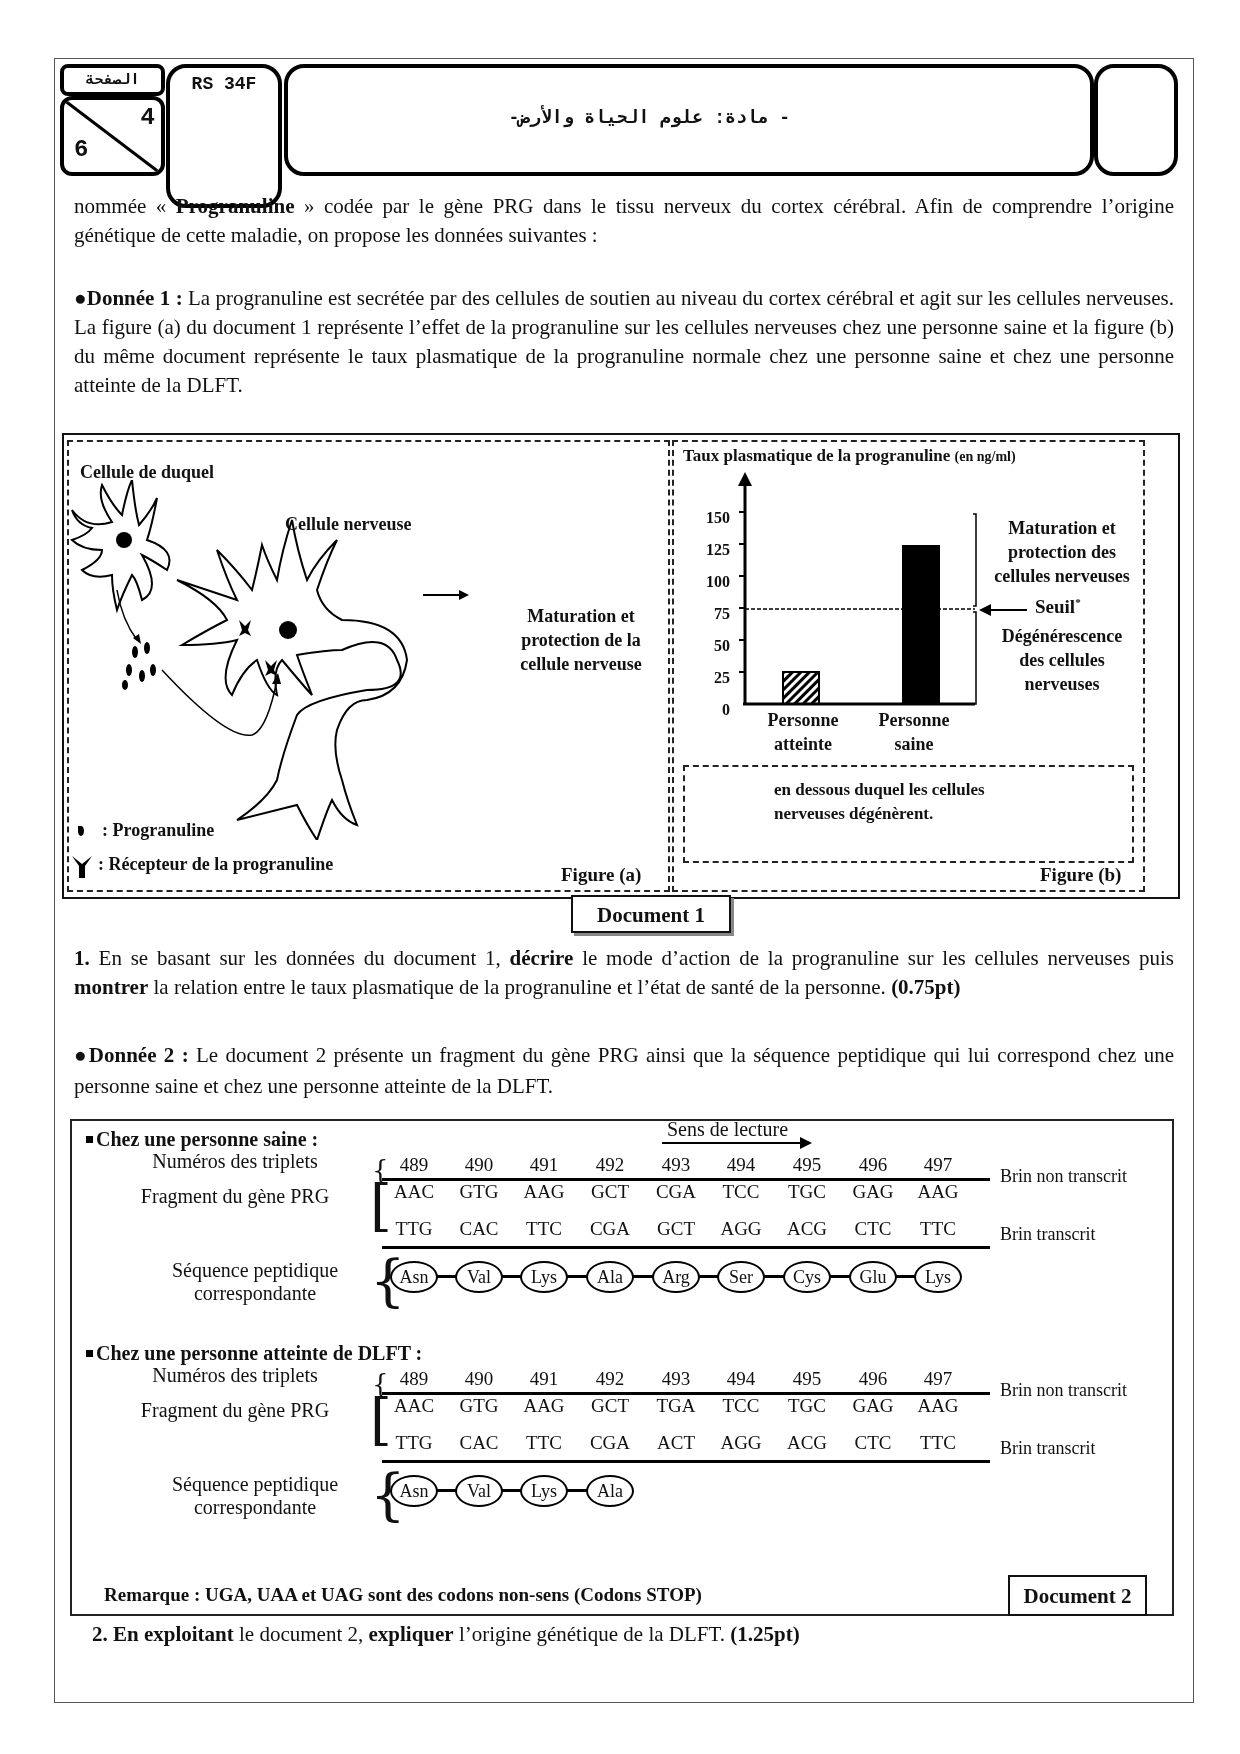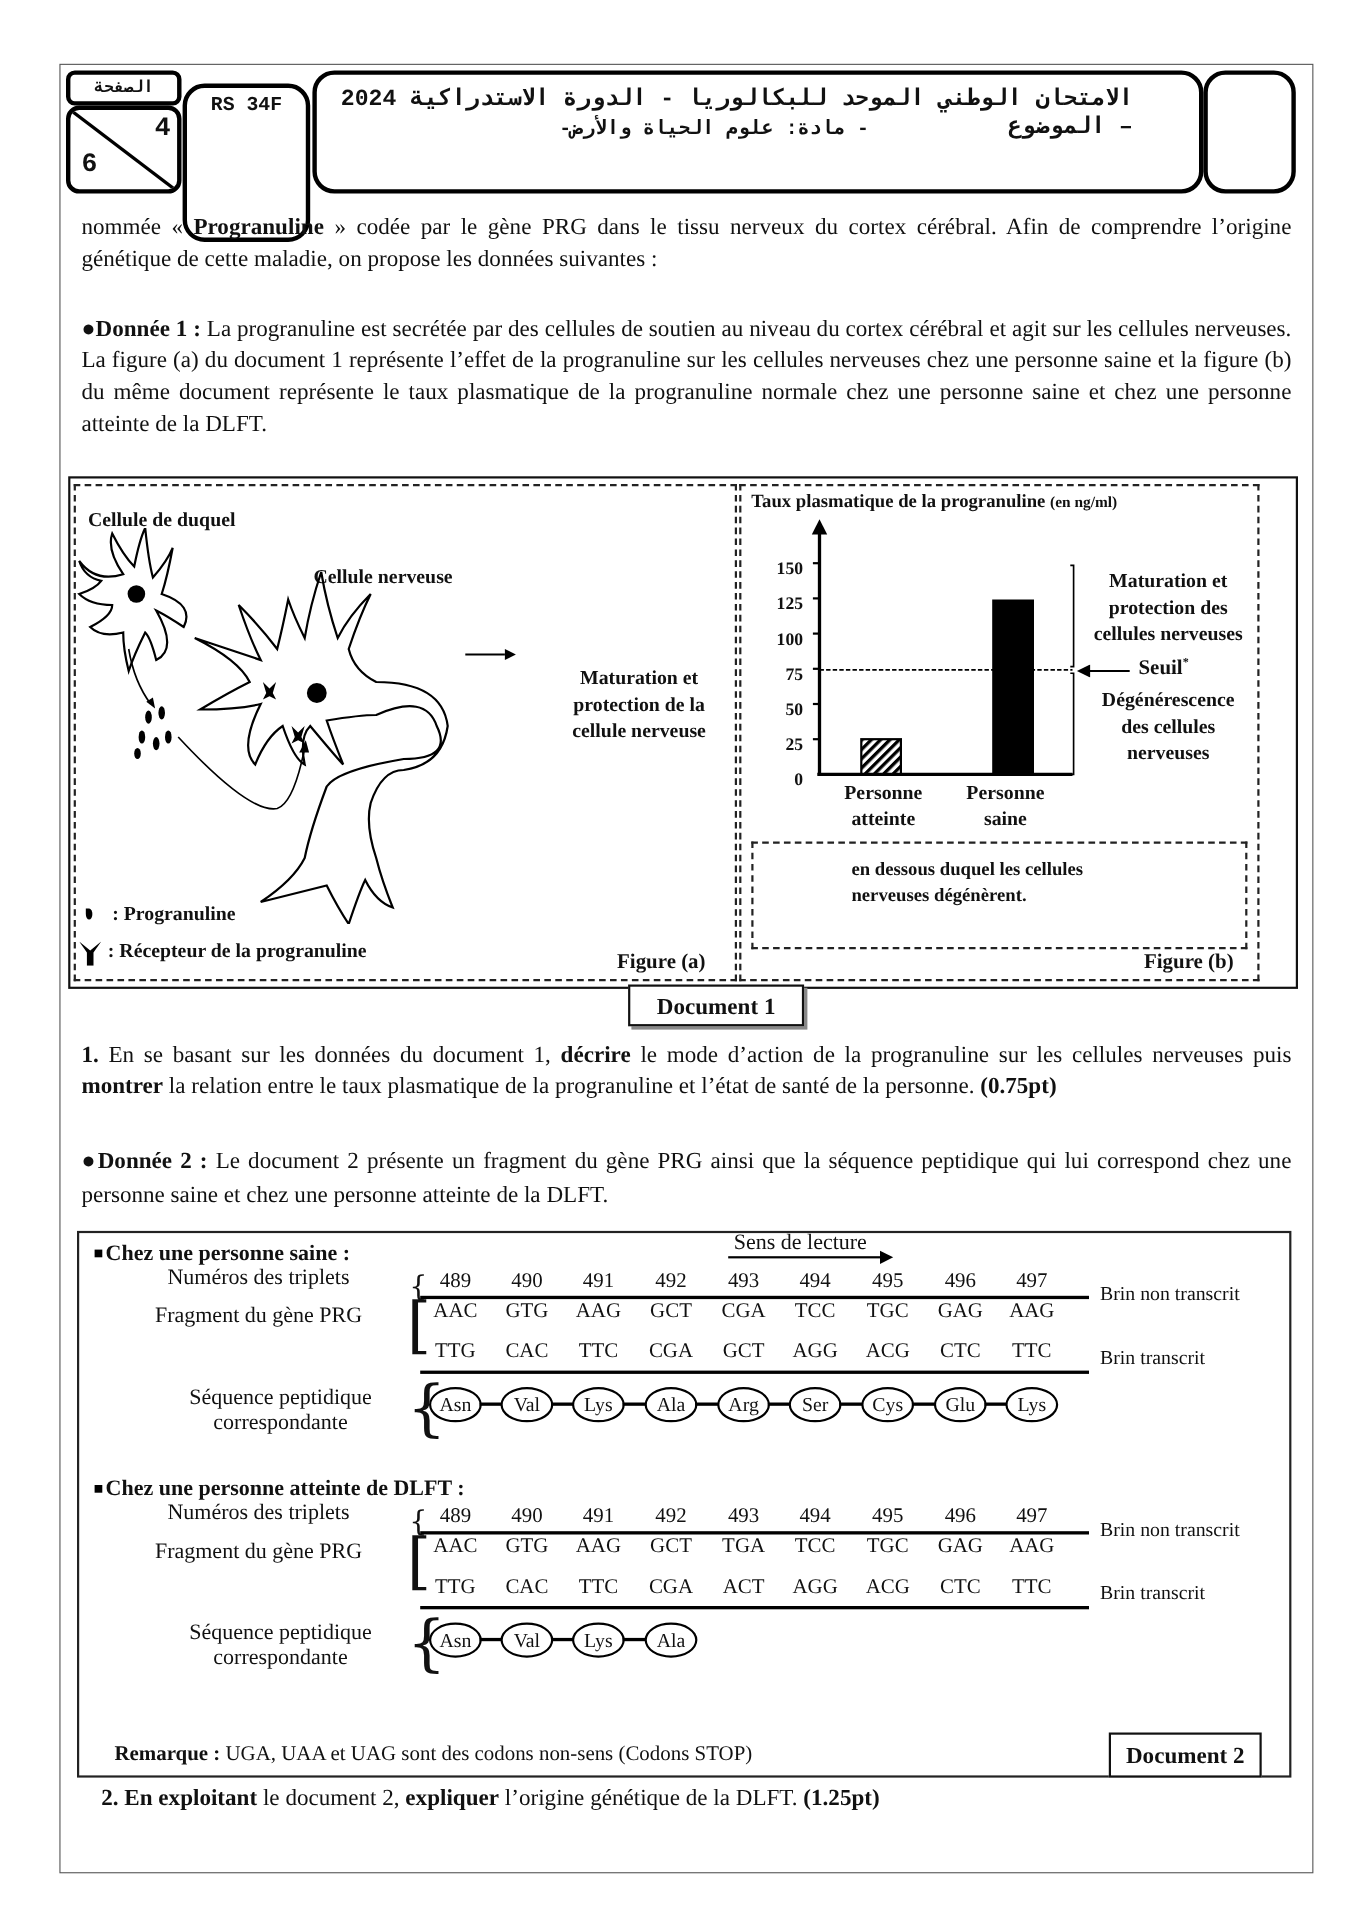--- a/index.html
+++ b/index.html
@@ -28,25 +28,24 @@
   <div class="hbox" style="left:60px;top:64px;width:105px;height:32px;border-radius:8px;">
     <div class="abs sans" style="left:0;right:0;top:2px;text-align:center;font-size:15px;">الصفحة</div>
   </div>
   <div class="hbox" style="left:60px;top:96px;width:105px;height:80px;border-radius:12px;overflow:hidden;">
     <svg class="abs" style="left:0;top:0" width="100" height="76">
         <line x1="0" y1="0" x2="100" y2="76" stroke="#000" stroke-width="3"></line>
       </svg>
     <div class="abs sans" style="right:6px;top:4px;font-size:24px;">4</div>
     <div class="abs sans" style="left:10px;top:36px;font-size:24px;">6</div>
   </div>
-  <div class="hbox" style="left:166px;top:64px;width:116px;height:144px;margin-top:12px;">
+  <div class="hbox" style="left:166px;top:64px;width:116px;height:144px;">
     <div class="abs sans" style="left:0;right:0;top:6px;text-align:center;font-size:18px;">RS 34F</div>
   </div>
   <div class="hbox" style="left:284px;top:64px;width:810px;height:112px;">
-    <div dir="rtl" class="abs sans" style="right:60px;top:8px;font-size:21px;">الامتحان الوطني الموحد للبكالوريا - الدورة  الاستدراكية 2024 – الموضوع</div>
     <div dir="rtl" class="abs sans" style="right:300px;top:38px;font-size:18px;">- مادة: علوم الحياة والأرض-</div>
   </div>
   <div class="hbox" style="left:1094px;top:64px;width:84px;height:112px;"></div>
 </div>
 
 <p class="para" style="top:192px;margin:0;"><span>nommée « </span><b>Progranuline</b><span> » codée par le gène PRG dans le tissu nerveux du cortex cérébral. Afin de comprendre l’origine génétique de cette maladie, on propose les données suivantes :</span></p>
 
 <p class="para" style="top:284px;margin:0;"><b>●Donnée 1 :</b><span> La progranuline est secrétée par des cellules de soutien au niveau du cortex cérébral et agit sur les cellules nerveuses. La figure (a) du document 1 représente l’effet de la progranuline sur les cellules nerveuses chez une personne saine et la figure (b) du même document représente le taux plasmatique de la progranuline normale chez une personne saine et chez une personne atteinte de la DLFT.</span></p>
 
 <div class="abs" style="left:62px;top:433px;width:1118px;height:466px;border:2px solid #111;box-sizing:border-box;"></div>
@@ -283,16 +282,16 @@
     <div class="codon" style="left:906px;top:1432px;">TTC</div>
     <div class="aa" style="left:390px;top:1475px;">Asn</div>
     <div class="aa-link" style="left:436px;top:1489px;width:21px;"></div>
     <div class="aa" style="left:455px;top:1475px;">Val</div>
     <div class="aa-link" style="left:501px;top:1489px;width:21px;"></div>
     <div class="aa" style="left:520px;top:1475px;">Lys</div>
     <div class="aa-link" style="left:566px;top:1489px;width:22px;"></div>
     <div class="aa" style="left:586px;top:1475px;">Ala</div>
   </div>
 
-<div class="abs" style="left:104px;top:1584px;font-size:19px;"><b>Remarque :</b><span> UGA, UAA et UAG sont des codons non-sens (Codons STOP)</span></div>
+<div class="abs" style="left:104px;top:1584px;font-size:19px;font-weight:bold;"><b>Remarque :</b><span> UGA, UAA et UAG sont des codons non-sens (Codons STOP)</span></div>
 <div class="abs" style="left:1008px;top:1575px;width:139px;height:41px;border:2px solid #111;box-sizing:border-box;text-align:center;font-weight:bold;font-size:21px;line-height:38px;background:#fff;">Document 2</div>
 
 <p class="para" style="top:1616px;left:88px;margin:4px;"><b>2. En exploitant</b><span> le document 2, </span><b>expliquer</b><span> l’origine génétique de la DLFT. </span><b>(1.25pt)</b></p>
 
 </body></html>

